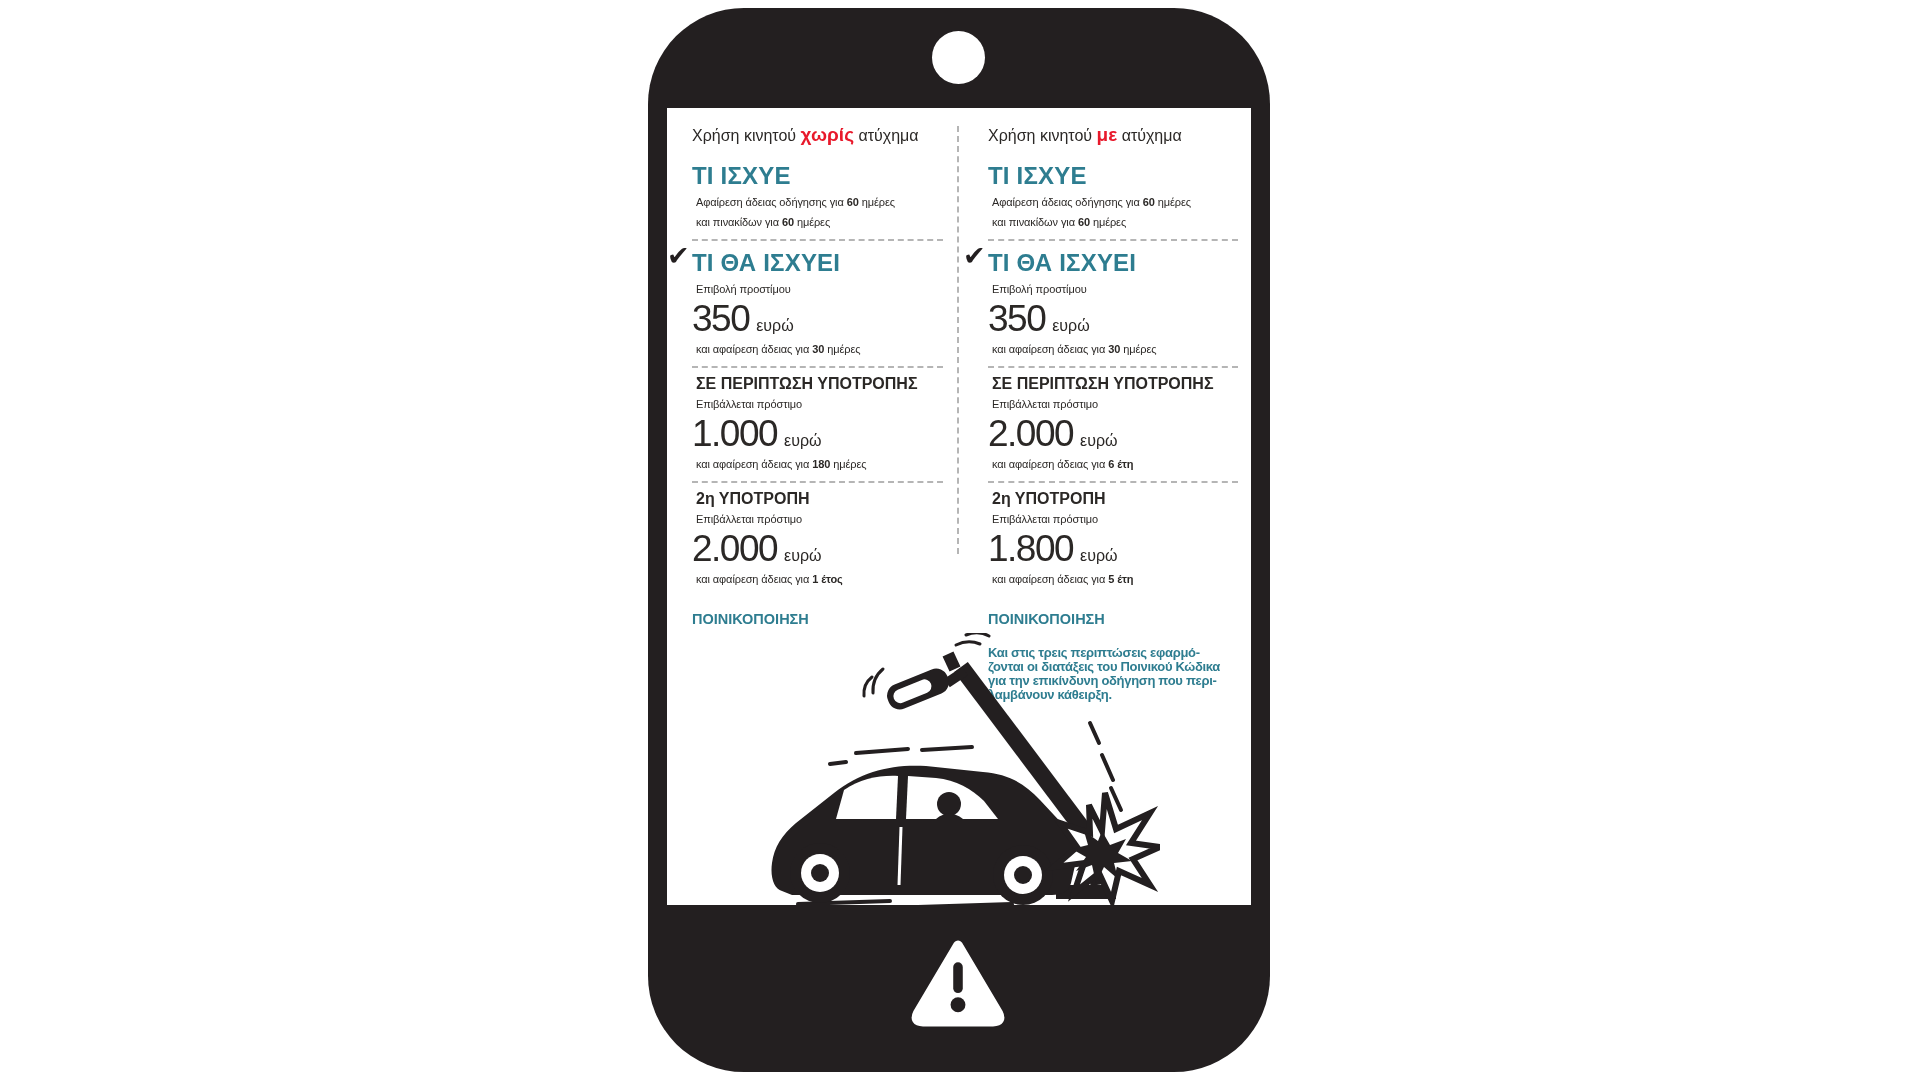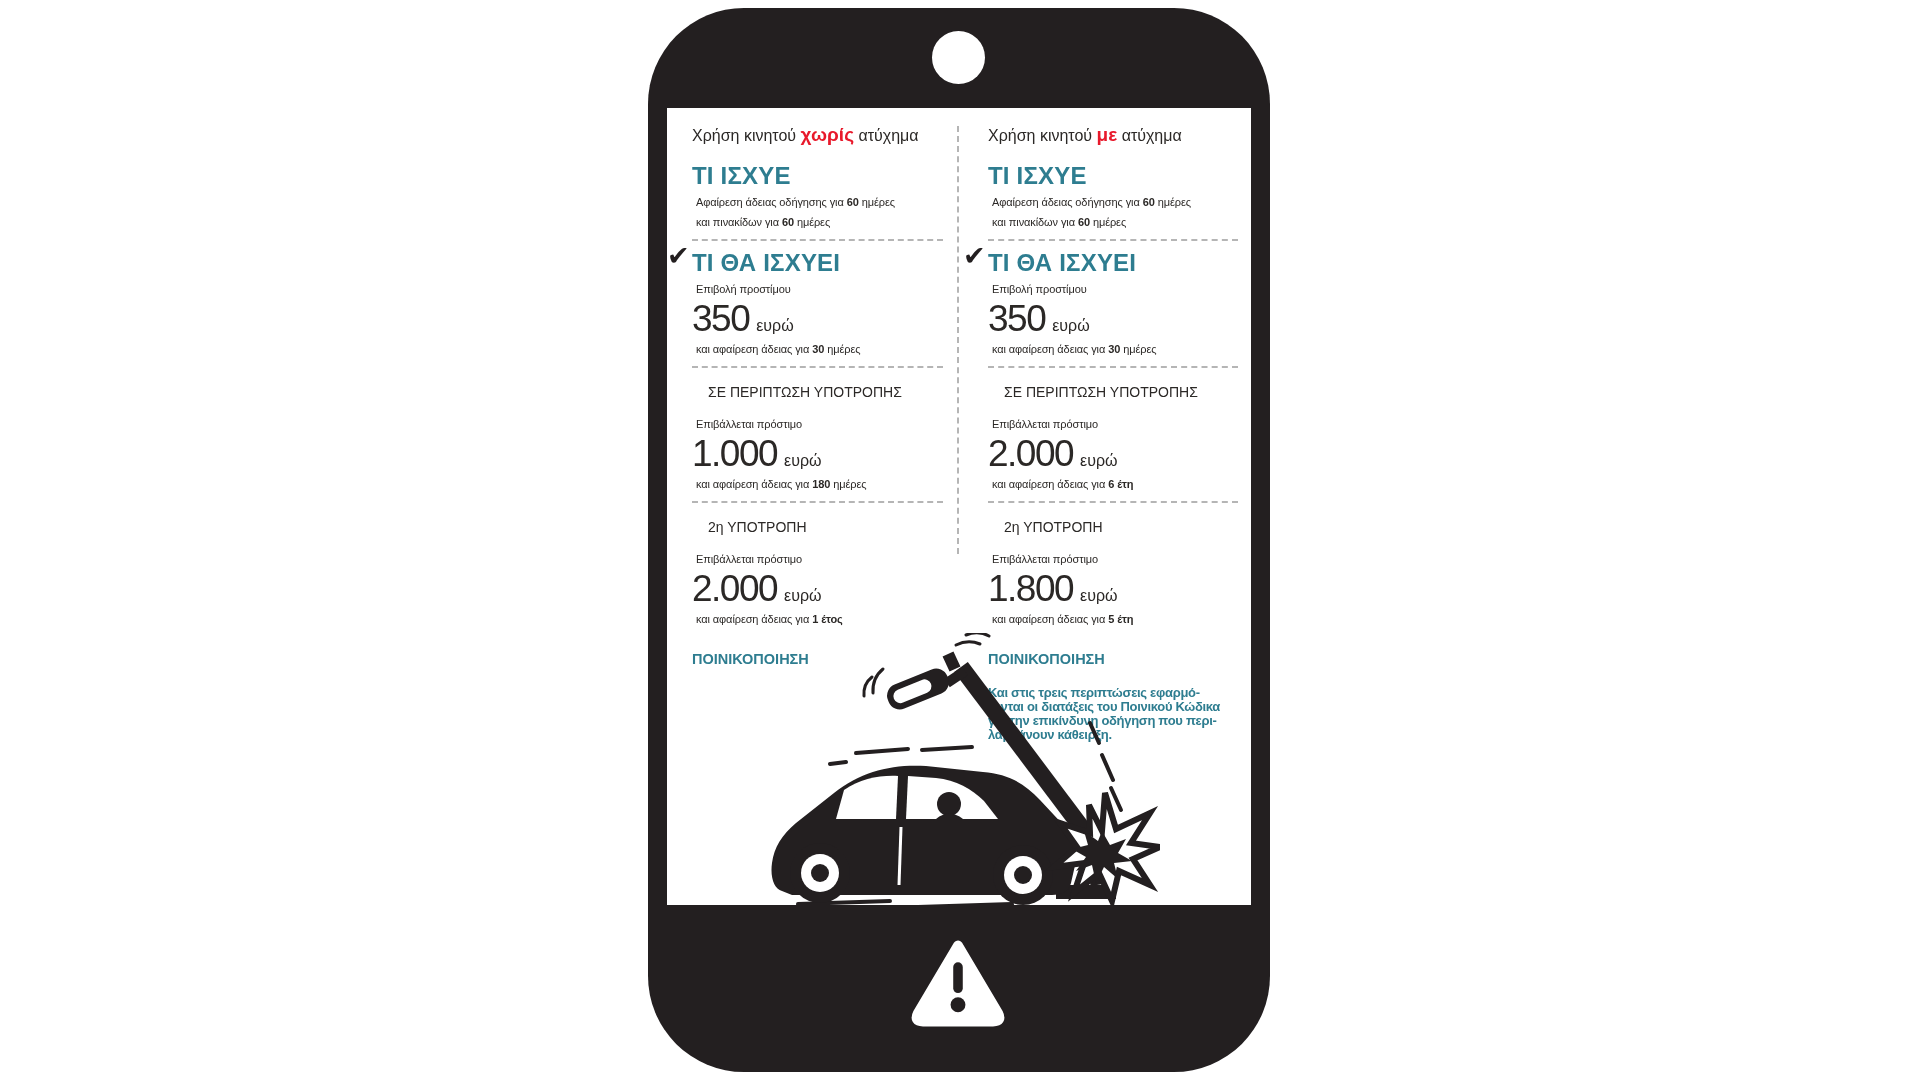--- a/index.html
+++ b/index.html
@@ -18,21 +18,21 @@
   .columns{position:relative;margin-top:16px;height:585px;padding-left:46px;}
   .divider-v{position:absolute;left:290px;top:2px;height:428px;border-left:2px dashed var(--divider);}
   .col{position:absolute;top:0;}
   .col-left{left:25px;width:251px;}
   .col-right{left:321px;width:250px;}
   .col-header{font-size:16px;margin:0 0 16px;white-space:nowrap;}
   .col-header .hl{color:var(--red);font-weight:bold;font-size:19px;}
   .label-lg{font-size:24px;font-weight:bold;color:var(--accent);margin:0 0 3px;letter-spacing:.2px;}
   .body{font-size:11px;line-height:16px;margin:4px;letter-spacing:-.1px;}
   .line{white-space:nowrap;}
-  .plain-label{font-size:14px;line-height:16px;margin:16px;}
+  .plain-label{font-size:16px;line-height:16px;margin:4px;font-weight:bold;}
   hr.dash{border:0;border-top:2px dashed var(--divider);margin:9px 0 8px;}
   .sec.will{position:relative;}
   .check{position:absolute;left:-25px;top:-9px;font-size:27px;font-weight:bold;color:var(--phone);}
   .amount{display:flex;align-items:baseline;margin:4px 0 0;}
   .num{font-size:37px;line-height:36px;letter-spacing:-1.5px;color:var(--text);}
   .unit{font-size:16px;margin-left:7px;}
   .penal{margin-top:24px;}
   .penal-label{font-size:14.5px;font-weight:bold;color:var(--accent);margin:0 0 19px;}
   .penal-text{font-size:13px;font-weight:bold;color:var(--accent);line-height:14px;
               white-space:pre;margin:0;letter-spacing:-.3px;}

